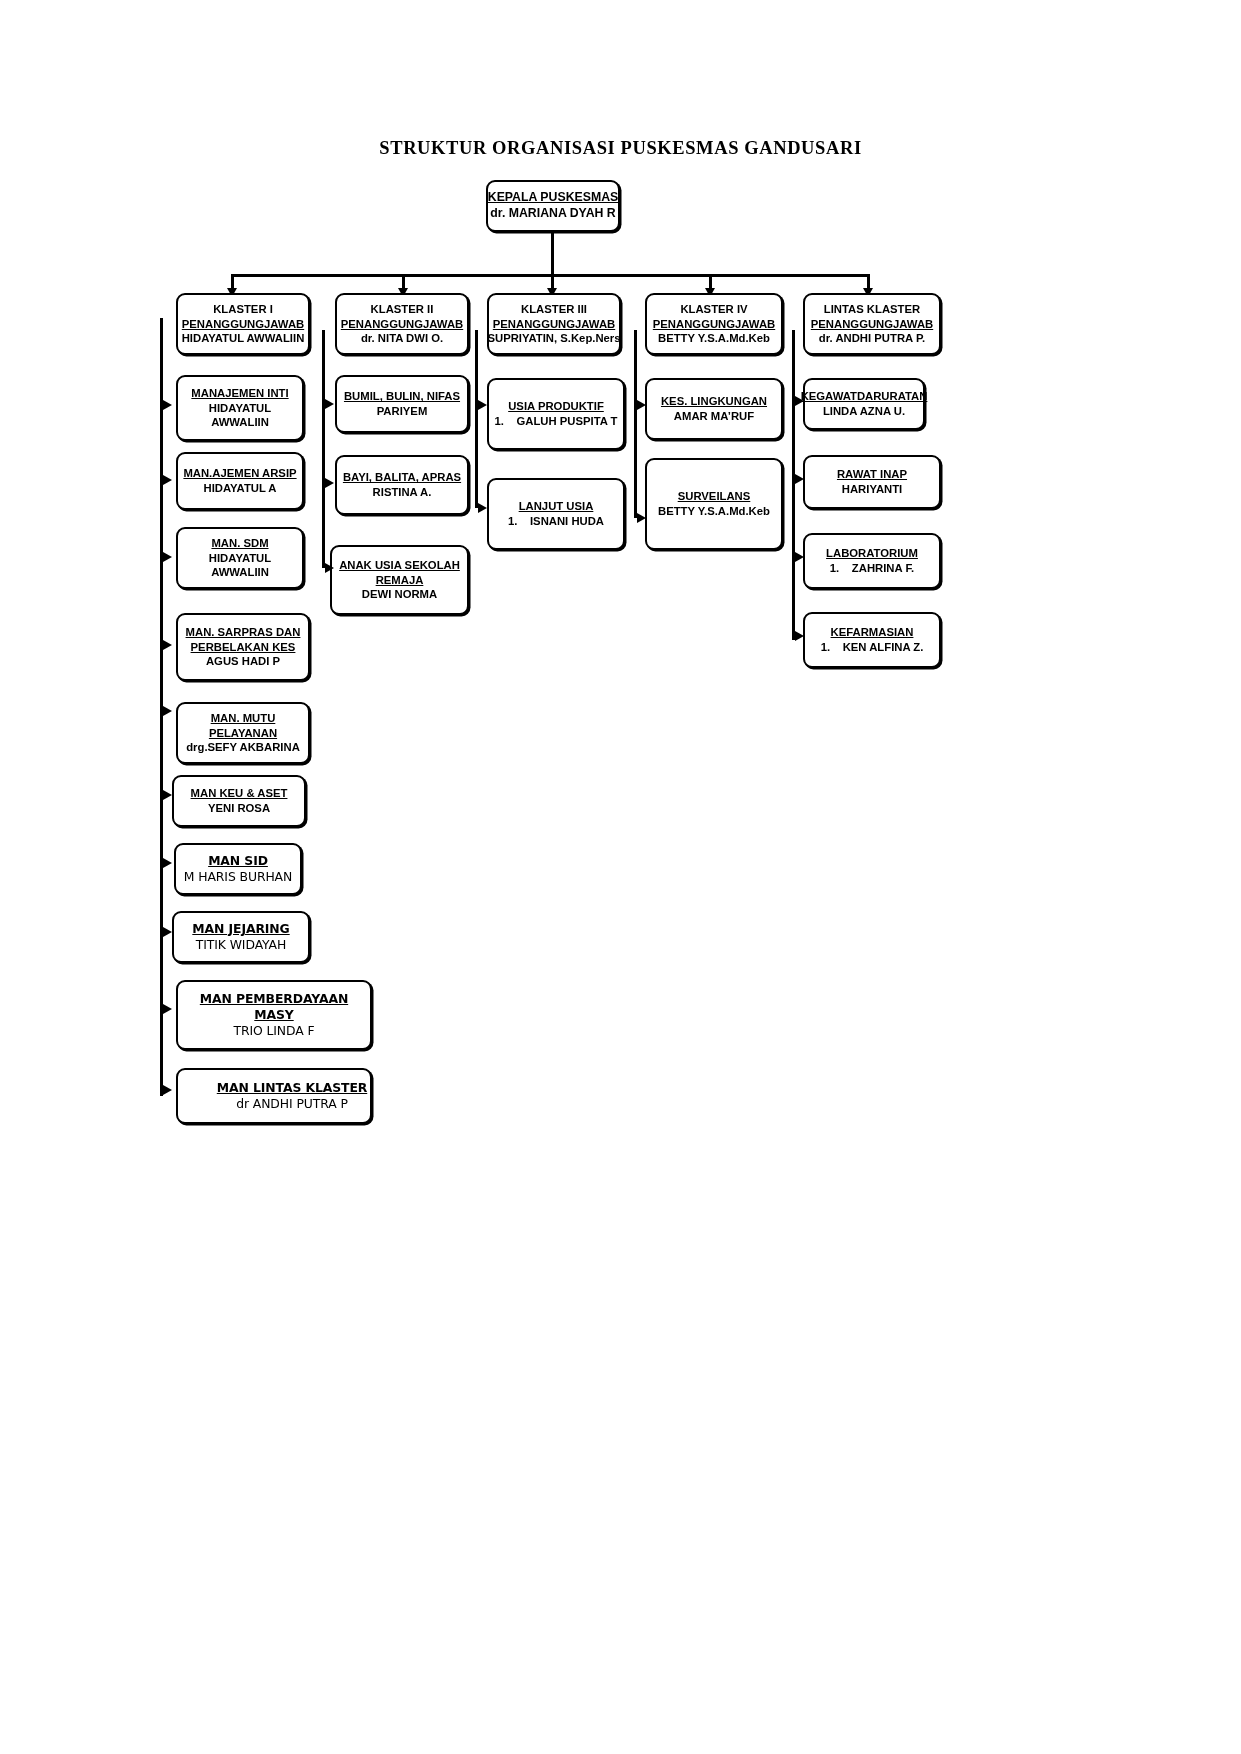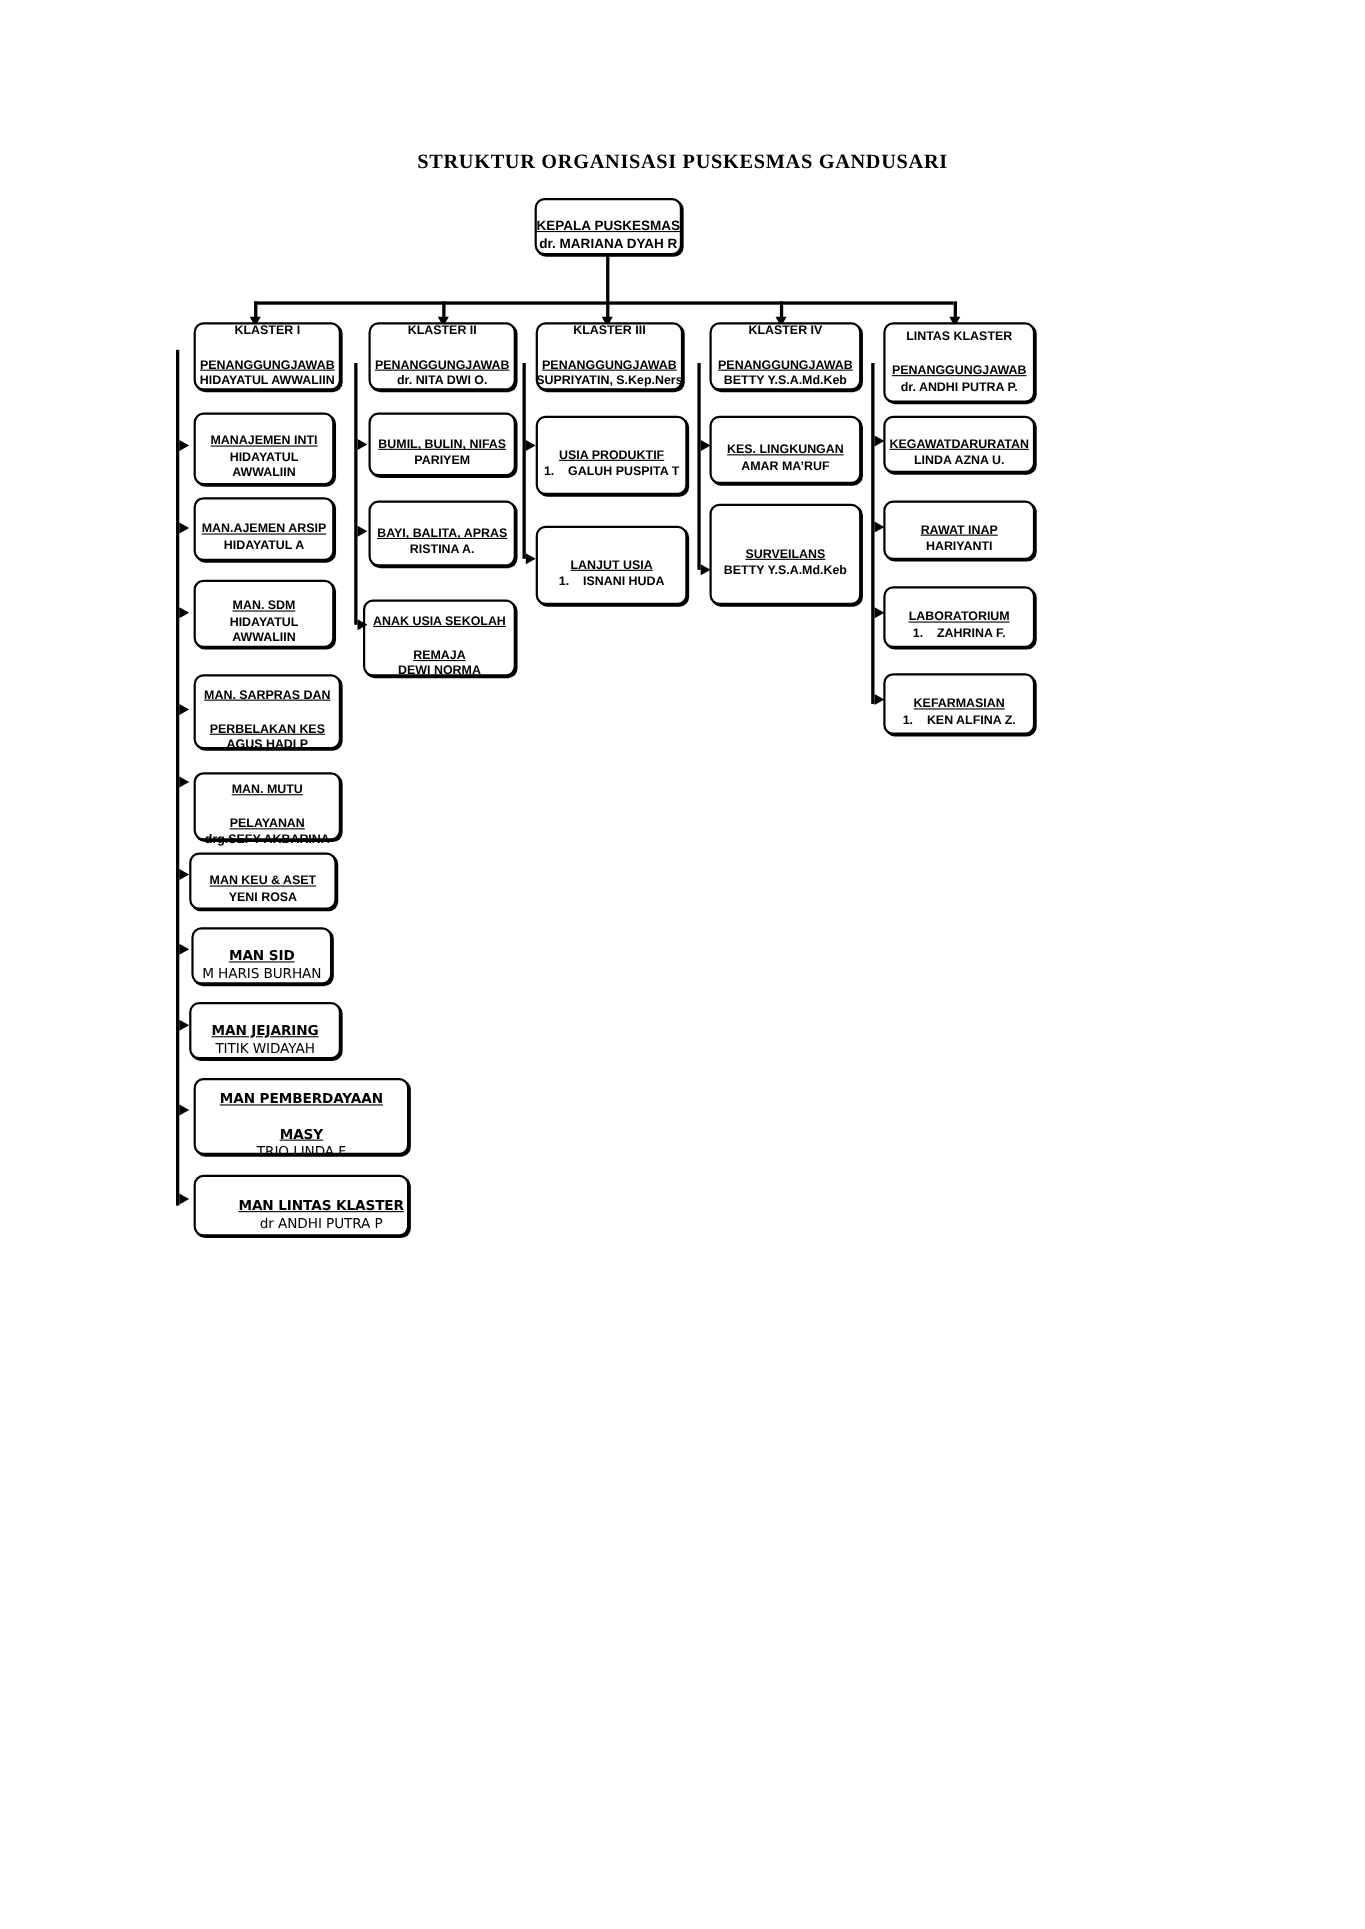--- a/index.html
+++ b/index.html
@@ -30,21 +30,21 @@
     align-items:center;
     justify-content:center;
     text-align:center;
     color:#000;
     line-height:1.30;
     padding:3px 4px;
     overflow:visible;
     box-shadow:1.5px 1.5px 0 #000;
   }
   .box .ln{display:block;white-space:nowrap;}
-  .ul{text-decoration:underline;text-underline-offset:1px;margin-top:16px;}
+  .ul{text-decoration:underline;text-underline-offset:1px;}
   .b{font-weight:bold;}
 
   .f11{font-size:11.3px;}
   .f12{font-size:12.3px;}
   .narrow{font-family:"DejaVu Sans",sans-serif;font-size:12.4px;}
   .narrow .ln{letter-spacing:-.1px;}
 
   .num{display:flex;white-space:nowrap;}
   .num .idx{width:22px;text-align:left;}
 
@@ -234,29 +234,29 @@
     <span class="ln b">AMAR MA’RUF</span>
   </div>
   <div class="arrow-r" style="left:637px;top:400px;"></div>
 
   <div class="box f11" style="left:645px;top:458px;width:138px;height:92px;">
     <span class="ln b ul">SURVEILANS</span>
     <span class="ln b">BETTY Y.S.A.Md.Keb</span>
   </div>
   <div class="arrow-r" style="left:637px;top:513px;"></div>
 
-  <div class="box f11" style="left:803px;top:293px;width:138px;height:73px;">
+  <div class="box f11" style="left:803px;top:293px;width:138px;height:62px;">
     <span class="ln b">LINTAS KLASTER</span>
     <span class="ln b ul">PENANGGUNGJAWAB</span>
     <span class="ln b">dr. ANDHI PUTRA P.</span>
   </div>
 
   <div class="ln-v" style="left:792px;top:330px;height:310px;"></div>
 
-  <div class="box f11" style="left:803px;top:378px;width:138px;height:52px;">
+  <div class="box f11" style="left:803px;top:378px;width:122px;height:52px;">
     <span class="ln b ul">KEGAWATDARURATAN</span>
     <span class="ln b">LINDA AZNA U.</span>
   </div>
   <div class="arrow-r" style="left:795px;top:396px;"></div>
 
   <div class="box f11" style="left:803px;top:455px;width:138px;height:54px;">
     <span class="ln b ul">RAWAT INAP</span>
     <span class="ln b">HARIYANTI</span>
   </div>
   <div class="arrow-r" style="left:795px;top:474px;"></div>

